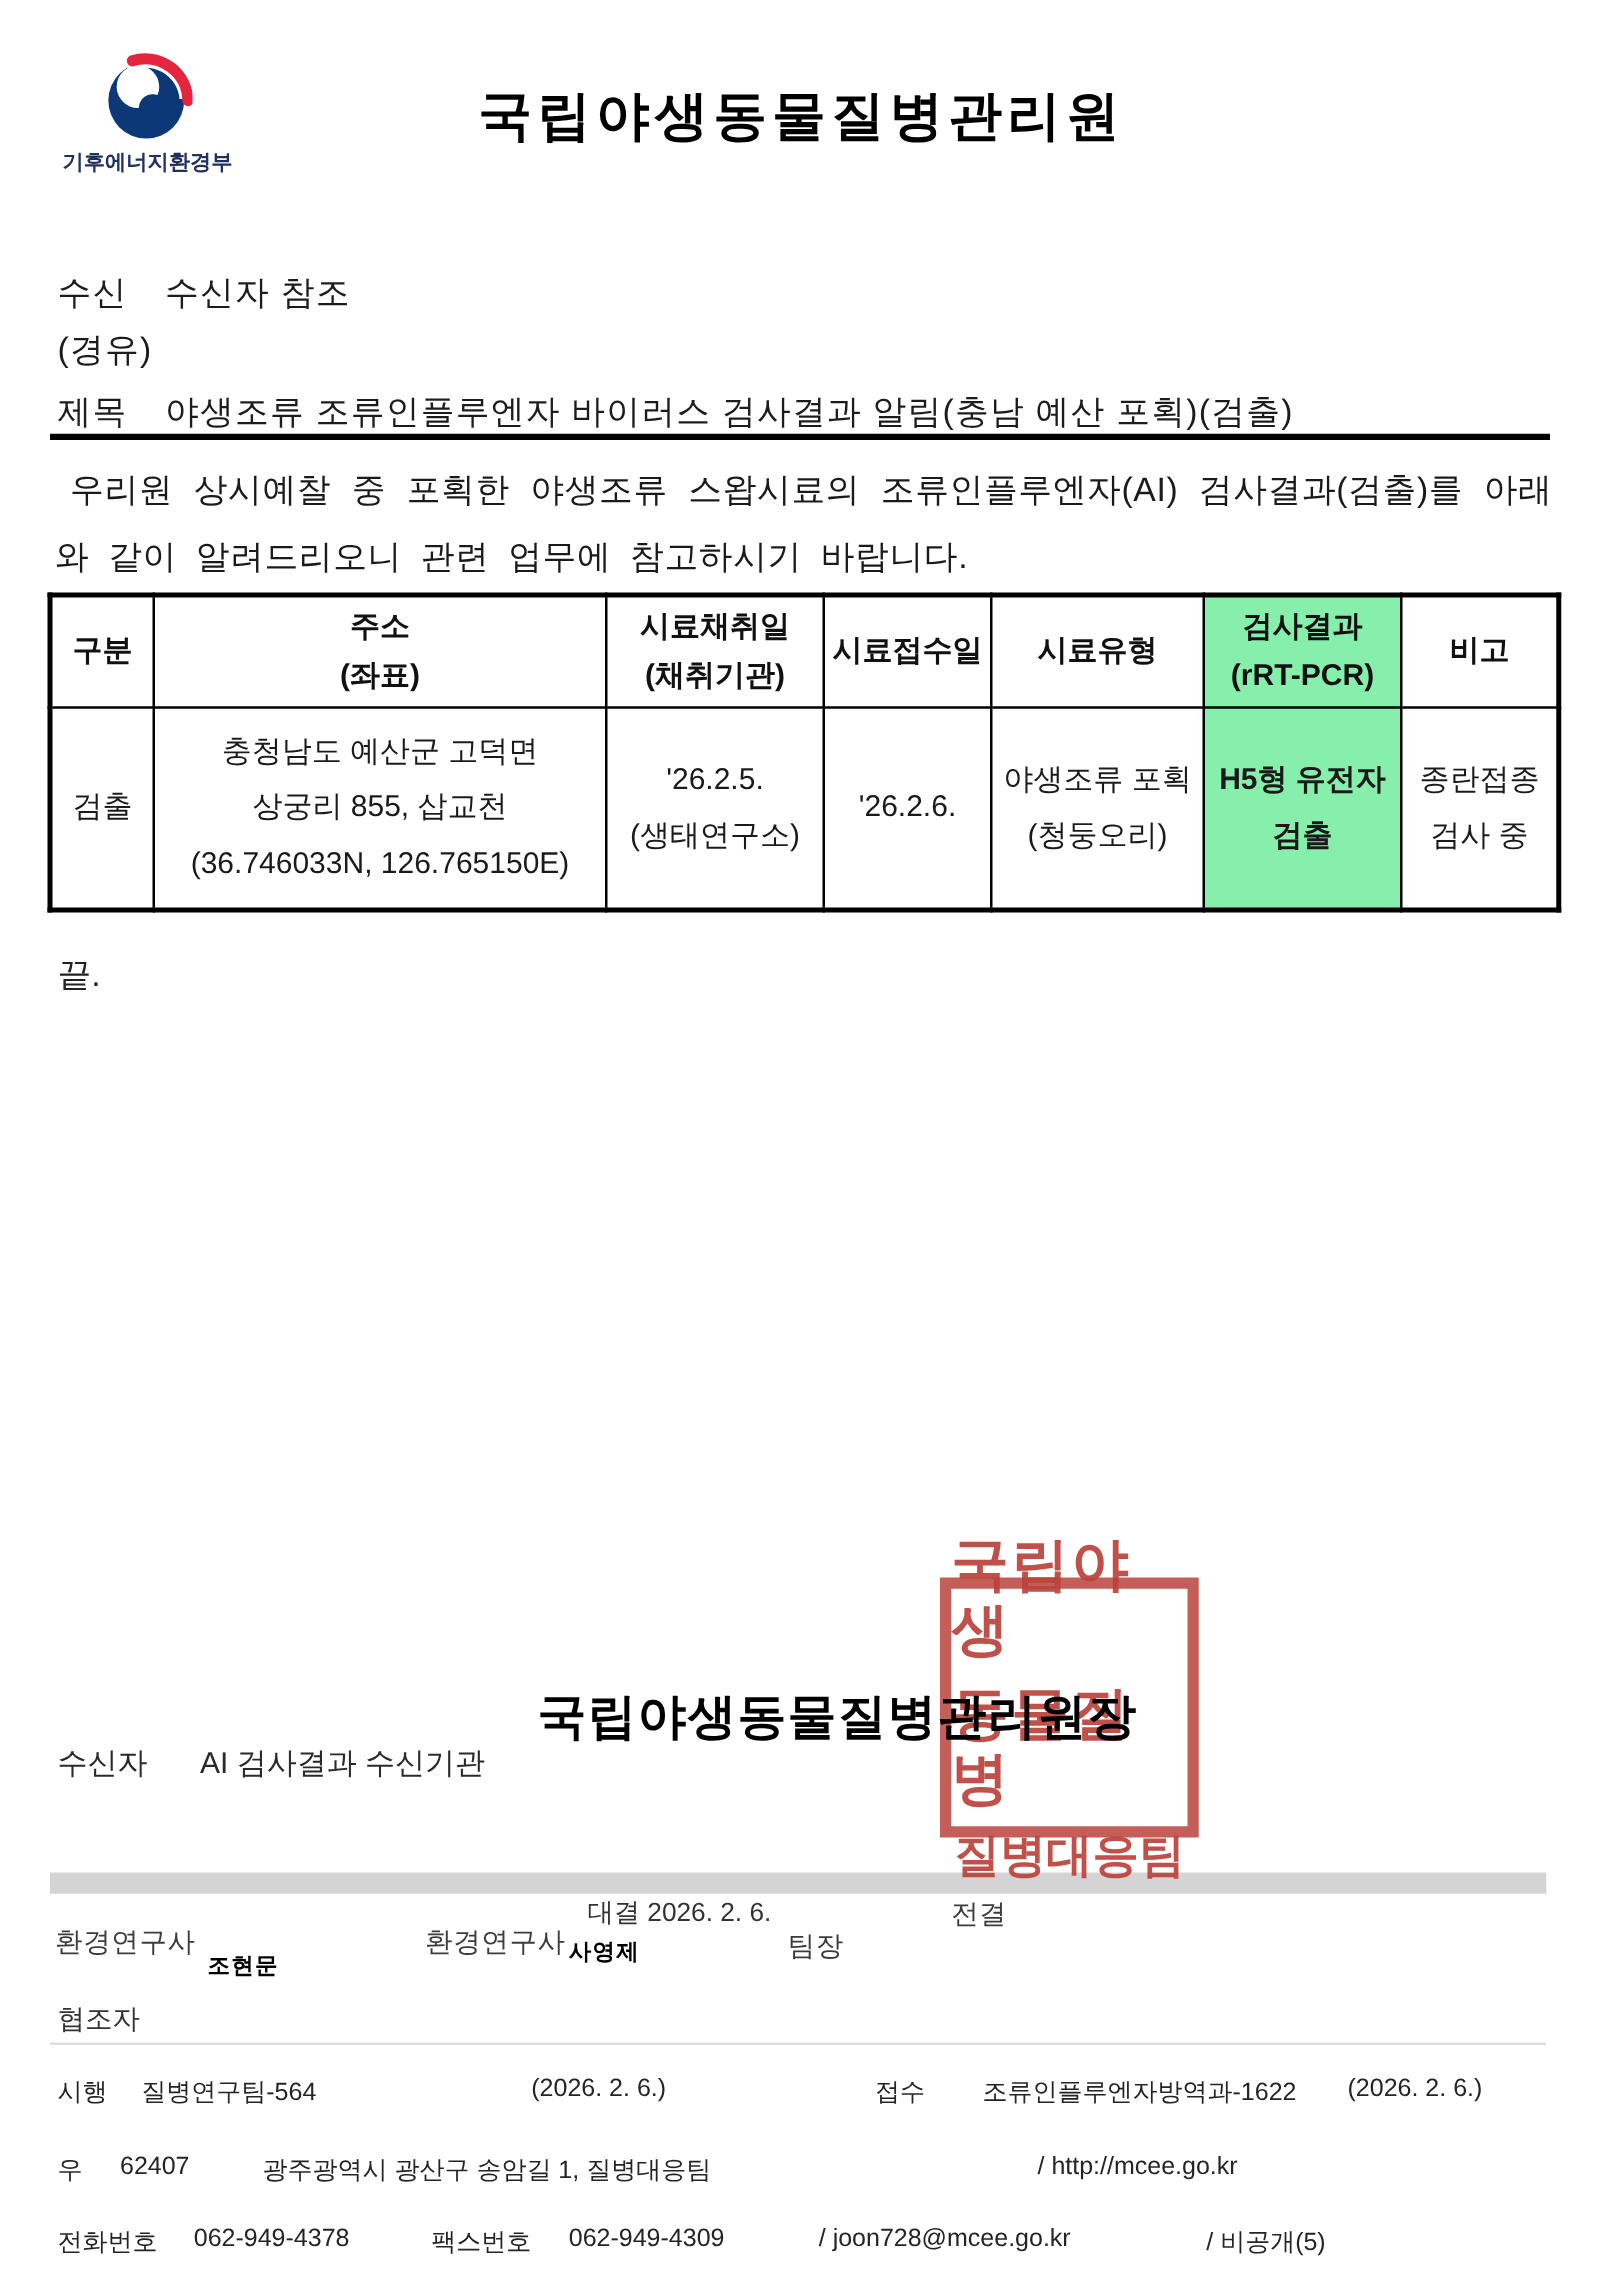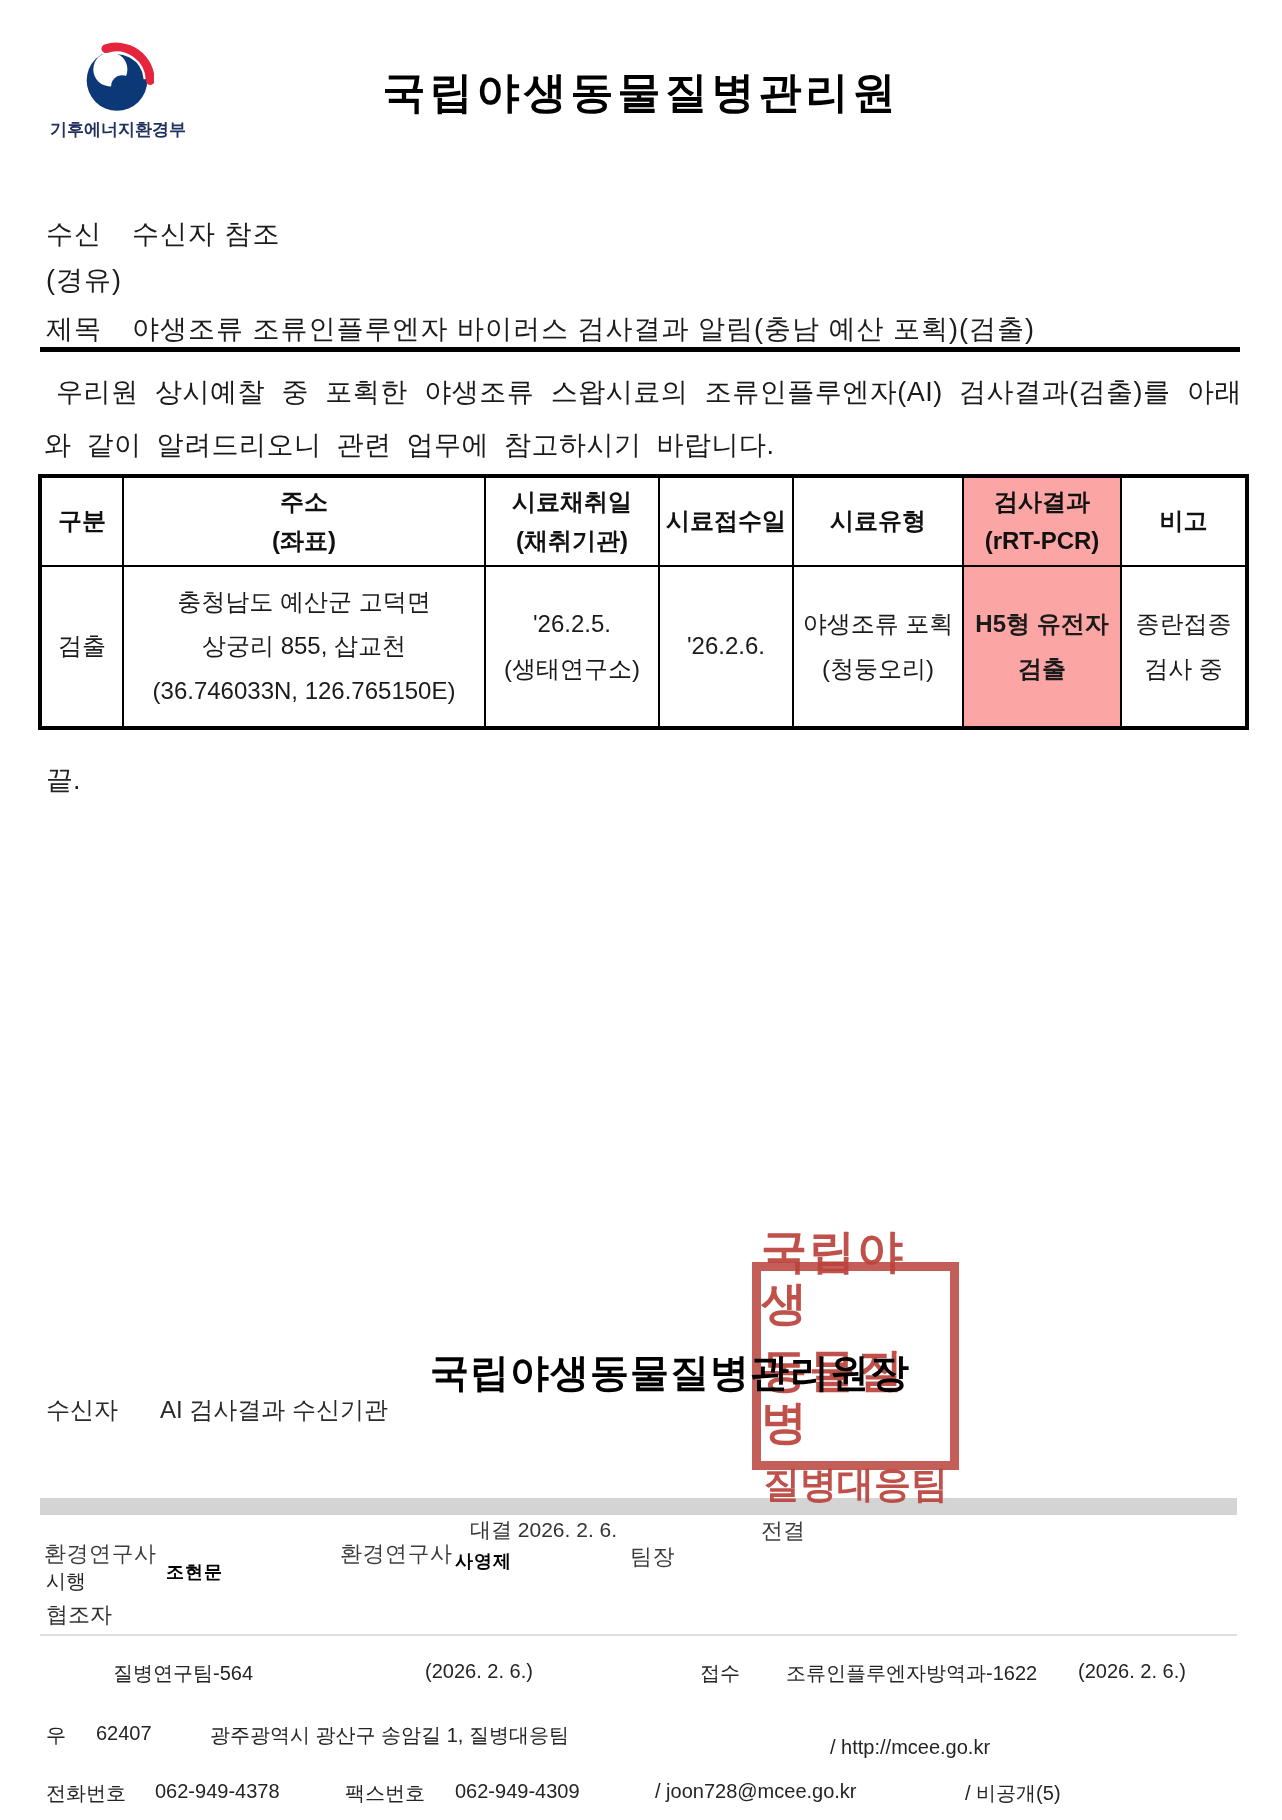--- a/index.html
+++ b/index.html
@@ -40,21 +40,21 @@
   .result-table {
     left:38px; top:474px; border-collapse:collapse; table-layout:fixed;
     border:4px solid #000;
   }
   .result-table th, .result-table td {
     border:2px solid #000; text-align:center; vertical-align:middle;
     white-space:pre-line; padding:4px;
   }
   .result-table th { font-size:24px; font-weight:bold; height:90px; line-height:1.6; }
   .result-table td { font-size:24px; height:162px; line-height:1.85; color:#1a1a1a; }
-  .cell-green { background:#fca5a5; }
+  .cell-green { background:#86efac; }
   .cell-bold  { font-weight:bold; font-size:25px; color:#000; }
 
   .closing { left:46px; top:762px; font-size:27px; color:#222; }
 
   
   .sign-title {
     left:430px; top:1346px; font-size:39px; font-weight:bold; color:#000;
     letter-spacing:1px; z-index:3;
   }
   .stamp {
@@ -80,31 +80,31 @@
   .daegyeol { left:470px; top:1516px; font-size:21px; color:#333; }
   .name2 { left:455px; top:1549px; }
   .role3 { left:630px; top:1542px; }
   .jeongyeol { left:761px; top:1516px; font-size:22px; color:#3c3c3c; }
 
   .assist-line { left:46px; top:1600px; font-size:22px; color:#333; }
   .assist-rule { left:40px; top:1634px; width:1197px; height:2px; background:#dedede; }
 
   
   .foot { font-size:20px; color:#242424; letter-spacing:0px; }
-  .dispatch-label { left:46px;  top:1568px; }
+  .dispatch-label { left:46px;  top:1660px; }
   .dispatch-no    { left:113px; top:1660px; }
   .dispatch-date  { left:425px; top:1660px; }
   .receipt-label  { left:700px; top:1660px; }
   .receipt-no     { left:786px; top:1660px; }
   .receipt-date   { left:1078px; top:1660px; }
 
   .zip-label { left:46px;  top:1722px; }
   .zip-code  { left:96px;  top:1722px; }
   .addr-text { left:210px; top:1722px; }
-  .url-text  { left:830px; top:1722px;margin-top:14px; }
+  .url-text  { left:830px; top:1722px; }
 
   .tel-label { left:46px;  top:1780px; }
   .tel-num   { left:155px; top:1780px; }
   .fax-label { left:345px; top:1780px; }
   .fax-num   { left:455px; top:1780px; }
   .email-txt { left:655px; top:1780px;text-align:right; }
   .priv-txt  { left:965px; top:1780px; }
 </style>
 </head>
 <body>

